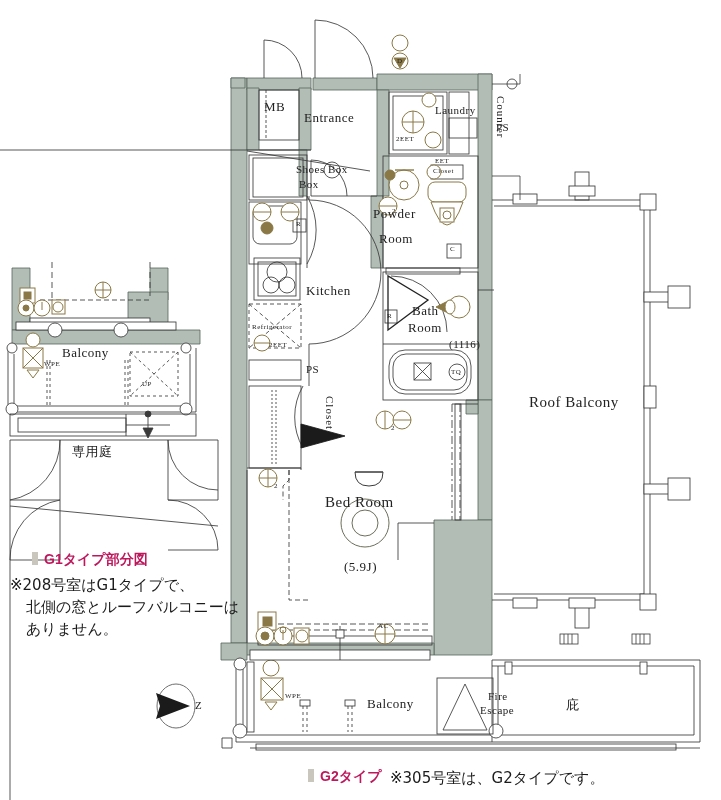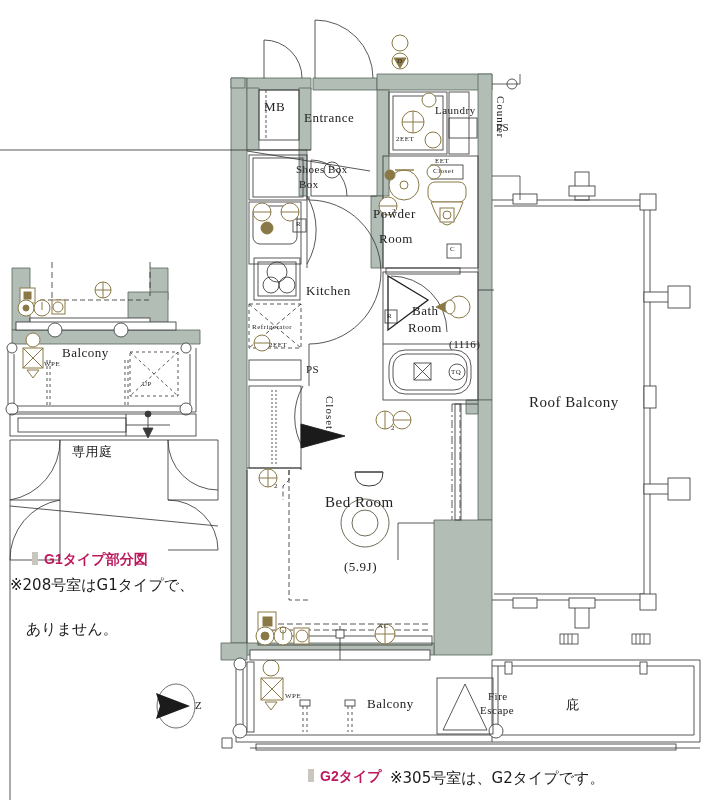--- a/index.html
+++ b/index.html
@@ -433,18 +433,19 @@
 <div class="lbl xs" style="left:392px;top:207px;">2</div>
 <div class="lbl md" style="left:195px;top:699px;font-size:11px;">Z</div>
 
 <div class="lbl md" style="left:62px;top:345px;">Balcony</div>
 <div class="lbl md jp" style="left:72px;top:443px;">専用庭</div>
 <div class="lbl xs" style="left:142px;top:363px;margin-top:17px;">UP</div>
 <div class="lbl xs" style="left:44px;top:360px;">WPE</div>
 
 <div class="cap-title" style="left:44px;top:551px;">G1タイプ部分図</div>
 <div class="cap-body" style="left:10px;top:575px;">※208号室はG1タイプで、</div>
+<div class="cap-body" style="left:26px;top:597px;">北側の窓とルーフバルコニーは</div>
 <div class="cap-body" style="left:26px;top:619px;">ありません。</div>
 
 <div class="cap-title" style="left:320px;top:768px;">G2タイプ</div>
 <div class="cap-body" style="left:390px;top:768px;">※305号室は、G2タイプです。</div>
 
 </div>
 
 </body></html>

